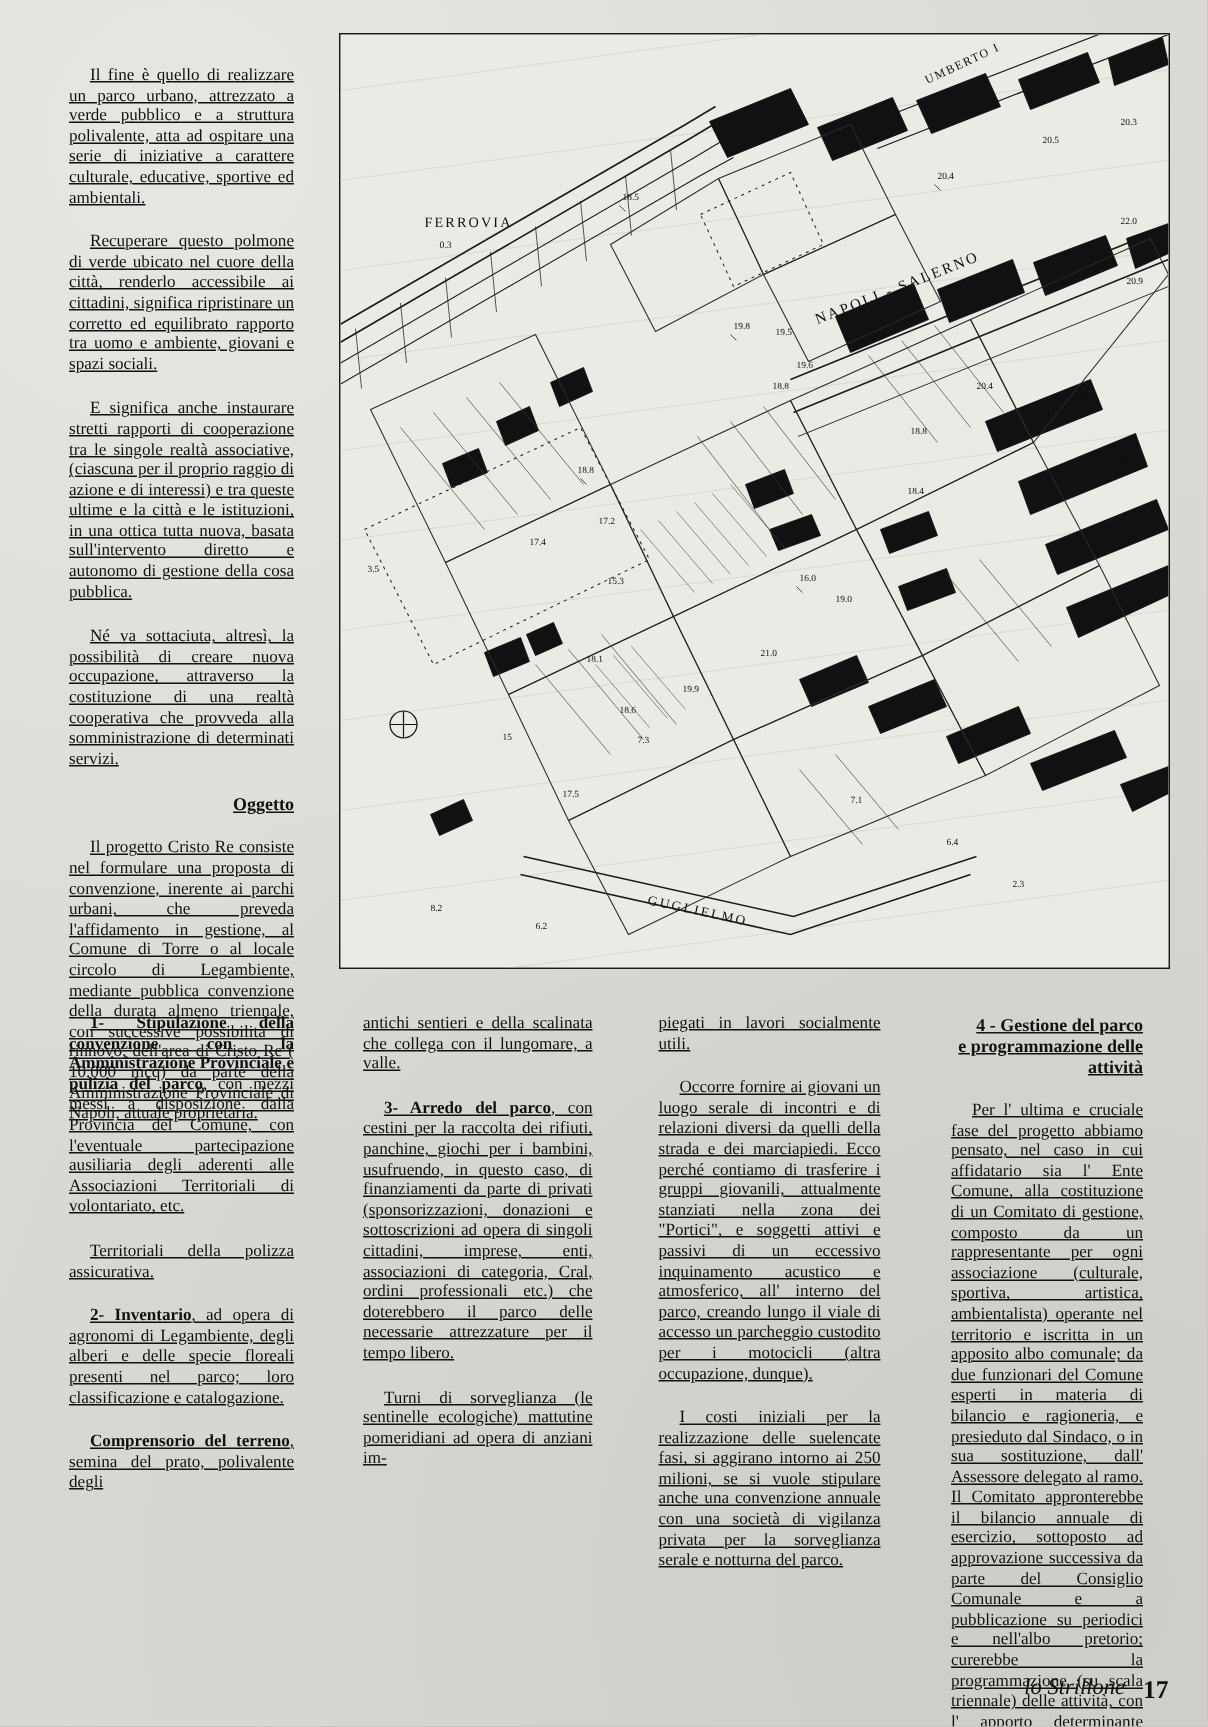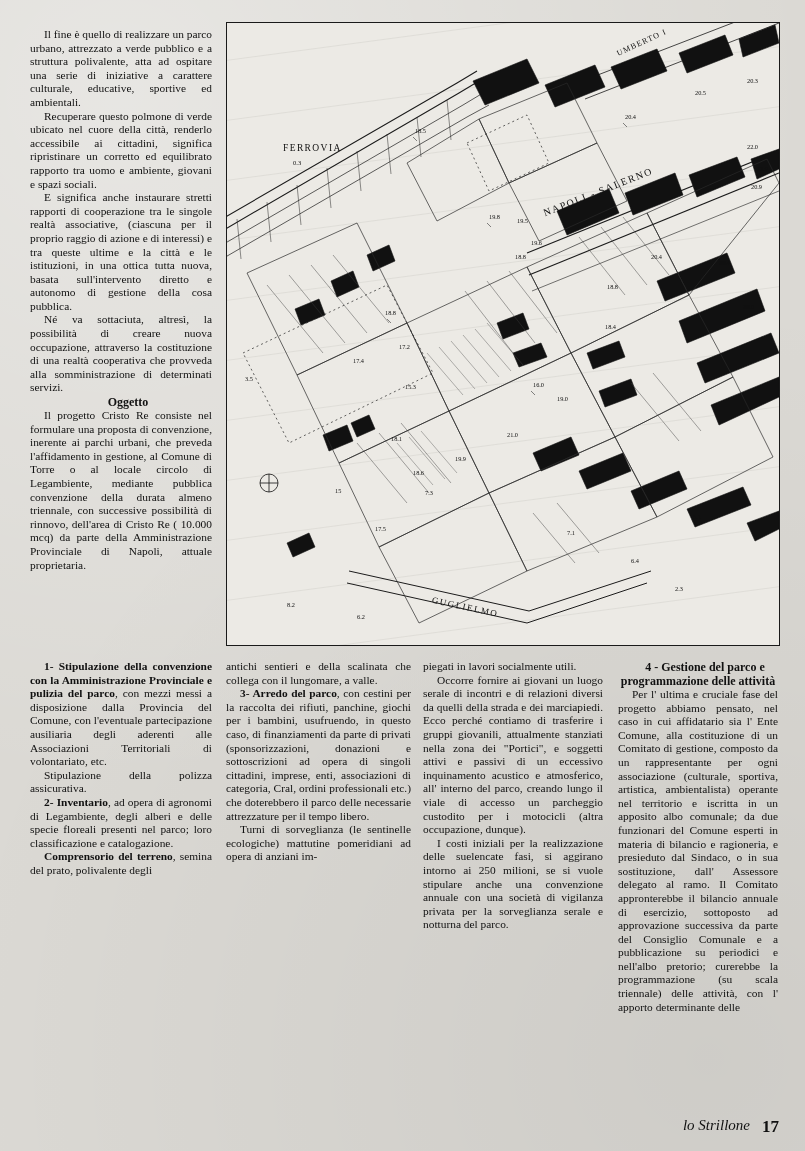--- a/index.html
+++ b/index.html
@@ -36,22 +36,23 @@
 
   .col {
     position: absolute;
     text-align: justify;
     font-size: 11.4px;
     line-height: 13.6px;
     hyphens: auto;
     -webkit-hyphens: auto;
   }
   .col p {
-    margin: 0;
+    margin: 16px;
     text-indent: 14px;
+    text-decoration: underline;
   }
   .col p.noind { text-indent: 0; }
 
   
   #col-left-top {
     left: 30px;
     top: 28px;
     width: 182px;
   }
   
@@ -70,21 +71,21 @@
     top: 660px;
     width: 180px;
   }
   #col-right {
     left: 618px;
     top: 660px;
     width: 160px;
   }
 
   .head-center {
-    text-align: center;
+    text-align: right;
     font-weight: bold;
     font-size: 12px;
     line-height: 14px;
     margin: 6px 0 3px 0;
     text-indent: 0;
   }
   .head-sub {
     text-align: center;
     font-weight: bold;
     font-size: 13px;
@@ -307,21 +308,21 @@
     <p>Il fine è quello di realizzare un parco urbano, attrezzato a verde pubblico e a struttura polivalente, atta ad ospitare una serie di iniziative a carattere culturale, educative, sportive ed ambientali.</p>
     <p>Recuperare questo polmone di verde ubicato nel cuore della città, renderlo accessibile ai cittadini, significa ripristinare un corretto ed equilibrato rapporto tra uomo e ambiente, giovani e spazi sociali.</p>
     <p>E significa anche instaurare stretti rapporti di cooperazione tra le singole realtà associative, (ciascuna per il proprio raggio di azione e di interessi) e tra queste ultime e la città e le istituzioni, in una ottica tutta nuova, basata sull'intervento diretto e autonomo di gestione della cosa pubblica.</p>
     <p>Né va sottaciuta, altresì, la possibilità di creare nuova occupazione, attraverso la costituzione di una realtà cooperativa che provveda alla somministrazione di determinati servizi.</p>
     <p class="head-center">Oggetto</p>
     <p>Il progetto Cristo Re consiste nel formulare una proposta di convenzione, inerente ai parchi urbani, che preveda l'affidamento in gestione, al Comune di Torre o al locale circolo di Legambiente, mediante pubblica convenzione della durata almeno triennale, con successive possibilità di rinnovo, dell'area di Cristo Re ( 10.000 mcq) da parte della Amministrazione Provinciale di Napoli, attuale proprietaria.</p>
   </div>
 
   <div class="col" id="col-left-bottom">
     <p><b class="inl">1- Stipulazione della convenzione con la Amministrazione Provinciale e pulizia del parco</b><span>, con mezzi messi a disposizione dalla Provincia del Comune, con l'eventuale partecipazione ausiliaria degli aderenti alle Associazioni Territoriali di volontariato, etc.</span></p>
-    <p>Stipulazione della polizza assicurativa.</p>
+    <p>Territoriali della polizza assicurativa.</p>
     <p><b class="inl">2- Inventario</b><span>, ad opera di agronomi di Legambiente, degli alberi e delle specie floreali presenti nel parco; loro classificazione e catalogazione.</span></p>
     <p><b class="inl">Comprensorio del terreno</b><span>, semina del prato, polivalente degli</span></p>
   </div>
 
   <div class="col" id="col-mid">
     <p class="noind">antichi sentieri e della scalinata che collega con il lungomare, a valle.</p>
     <p><b class="inl">3- Arredo del parco</b><span>, con cestini per la raccolta dei rifiuti, panchine, giochi per i bambini, usufruendo, in questo caso, di finanziamenti da parte di privati (sponsorizzazioni, donazioni e sottoscrizioni ad opera di singoli cittadini, imprese, enti, associazioni di categoria, Cral, ordini professionali etc.) che doterebbero il parco delle necessarie attrezzature per il tempo libero.</span></p>
     <p>Turni di sorveglianza (le sentinelle ecologiche) mattutine pomeridiani ad opera di anziani im-</p>
   </div>
 

